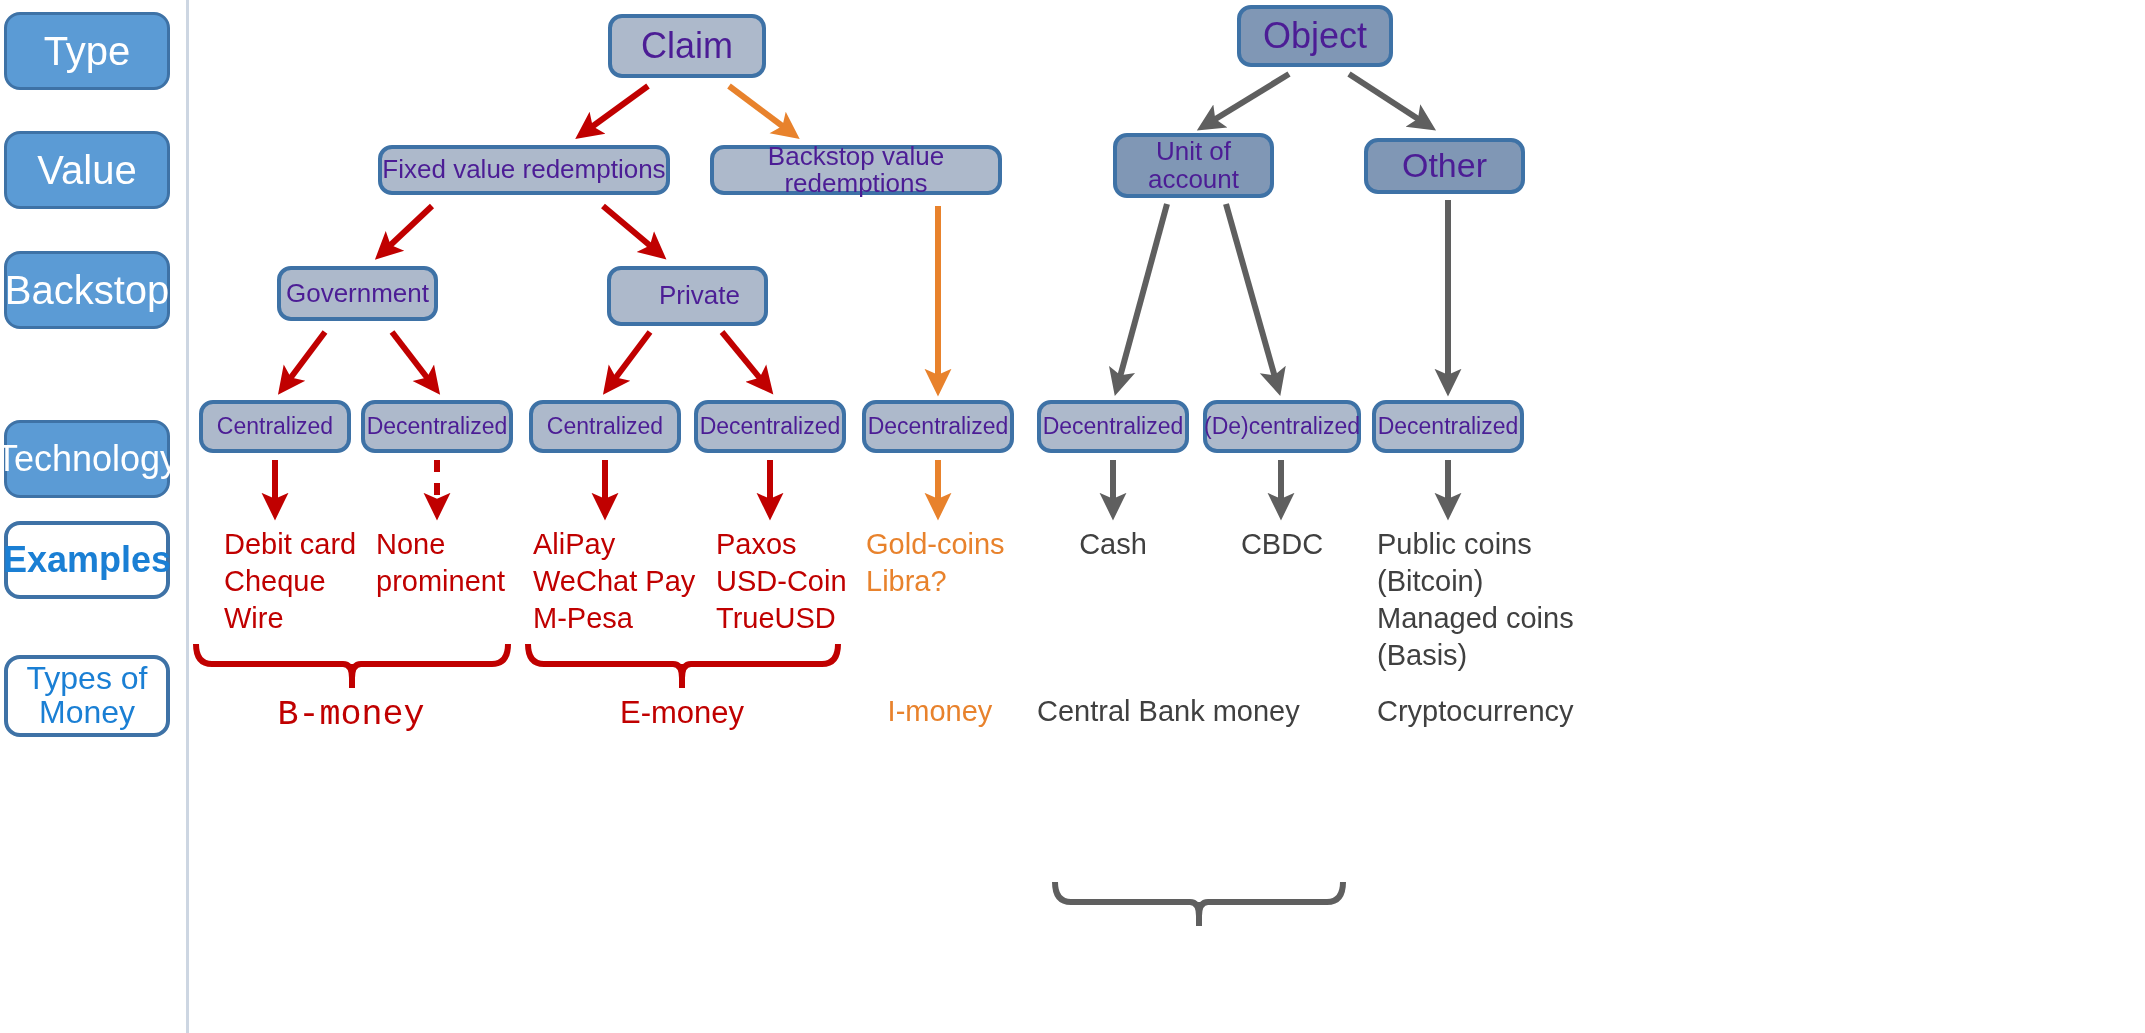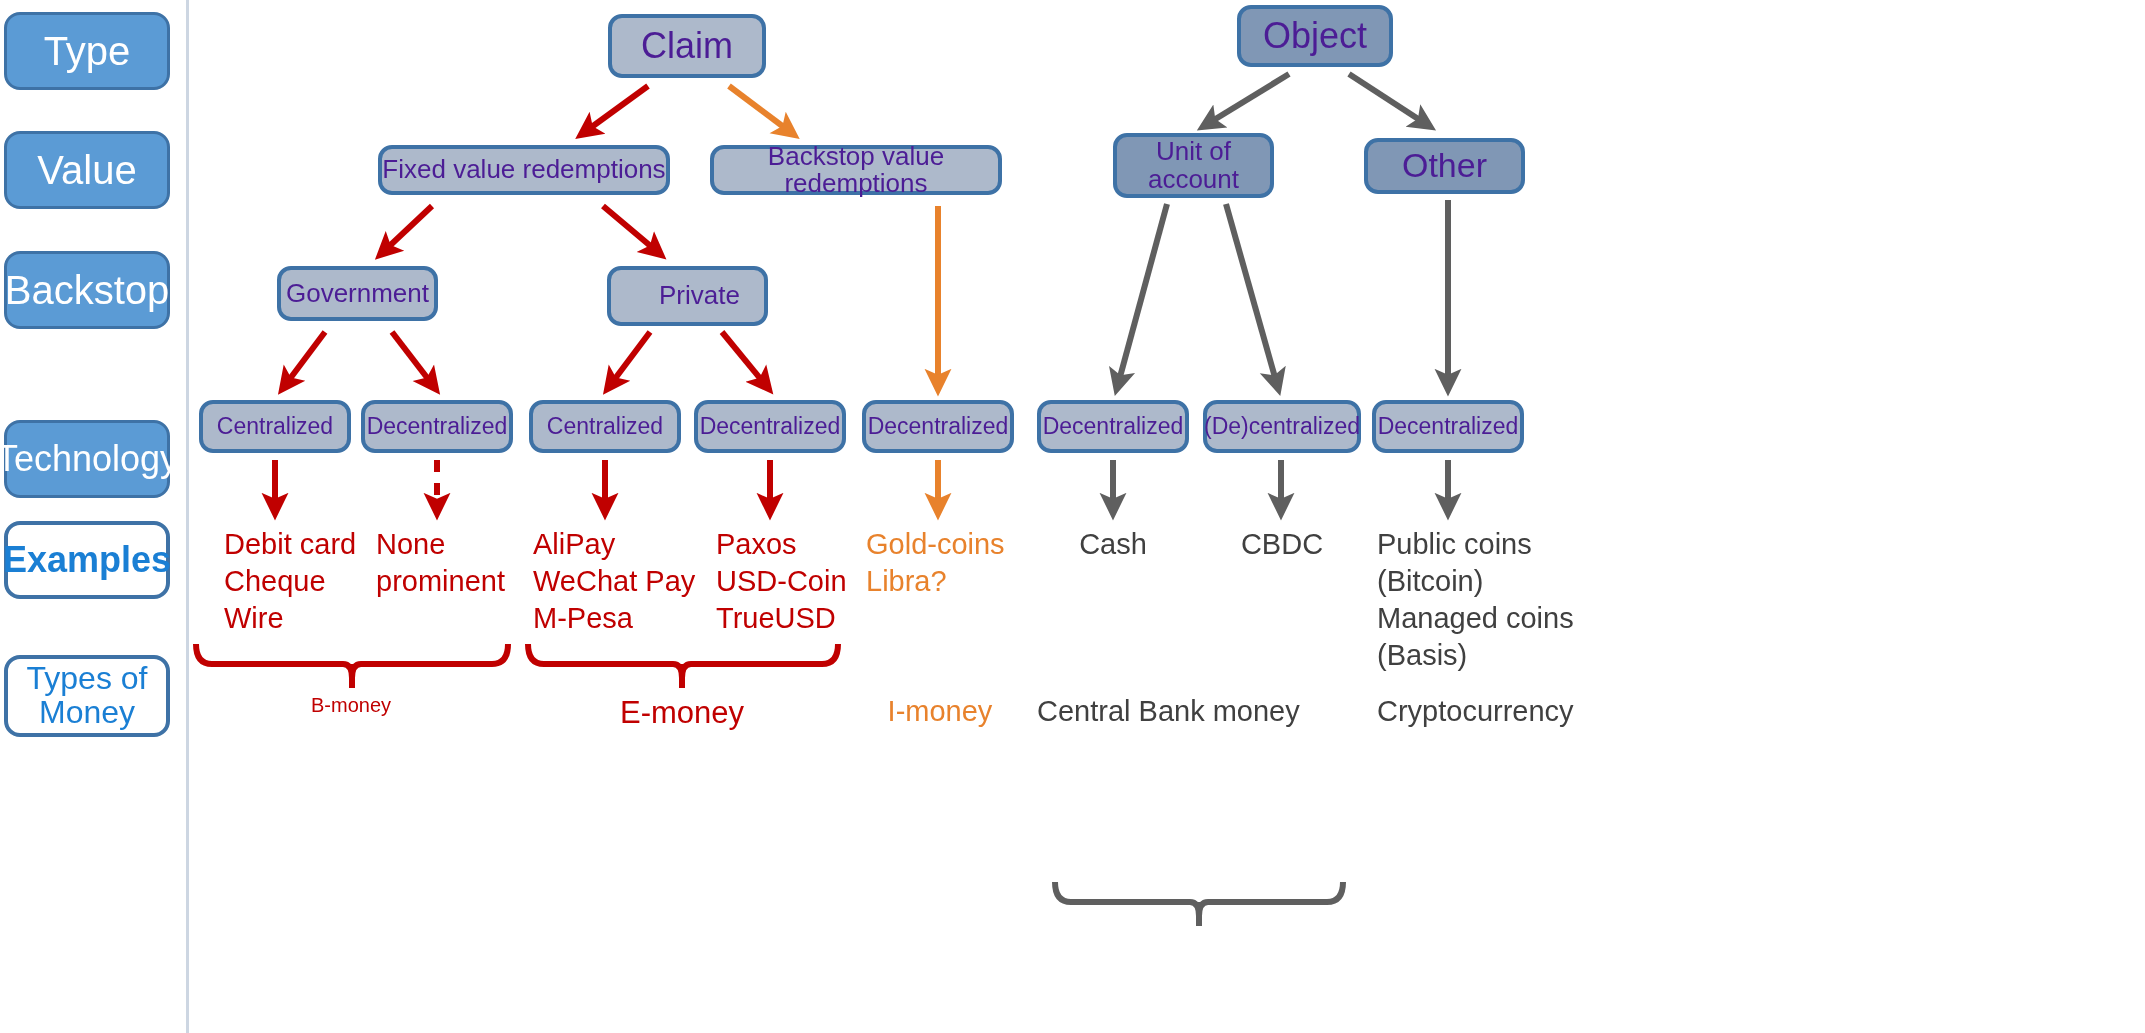--- a/index.html
+++ b/index.html
@@ -79,21 +79,21 @@
 TrueUSD</div>
   <div class="txt orange" style="left:866px;top:526px;width:180px;font-size:29px;text-align:left;">Gold-coins
 Libra?</div>
   <div class="txt grey" style="left:1037px;top:526px;width:152px;font-size:29px;text-align:center;">Cash</div>
   <div class="txt grey" style="left:1203px;top:526px;width:158px;font-size:29px;text-align:center;">CBDC</div>
   <div class="txt grey" style="left:1377px;top:526px;width:230px;font-size:29px;text-align:left;">Public coins
 (Bitcoin)
 Managed coins
 (Basis)</div>
 
-  <div class="txt red" style="left:228px;top:693px;width:246px;font-size:20px;text-align:center;">B-money</div>
+  <div class="txt red" style="left:228px;top:693px;width:246px;font-size:35px;text-align:center;font-family:Liberation Mono, monospace;">B-money</div>
   <div class="txt red" style="left:552px;top:693px;width:260px;font-size:31px;text-align:center;">E-money</div>
   <div class="txt orange" style="left:866px;top:693px;width:148px;font-size:29px;text-align:center;">I-money</div>
   <div class="txt grey" style="left:1037px;top:693px;width:324px;font-size:29px;text-align:left;">Central Bank money</div>
   <div class="txt grey" style="left:1377px;top:693px;width:230px;font-size:29px;text-align:left;">Cryptocurrency</div>
 
   <svg id="wires" viewBox="0 0 2145 1033">
     <defs>
       <marker id="ar-red" markerWidth="5.2" markerHeight="5.2" refX="3.2" refY="2.6" orient="auto" markerUnits="strokeWidth">
         <path d="M0,0.35 L4.6,2.6 L0,4.85 L1.0,2.6 Z" fill="#c00000"></path>
       </marker>

